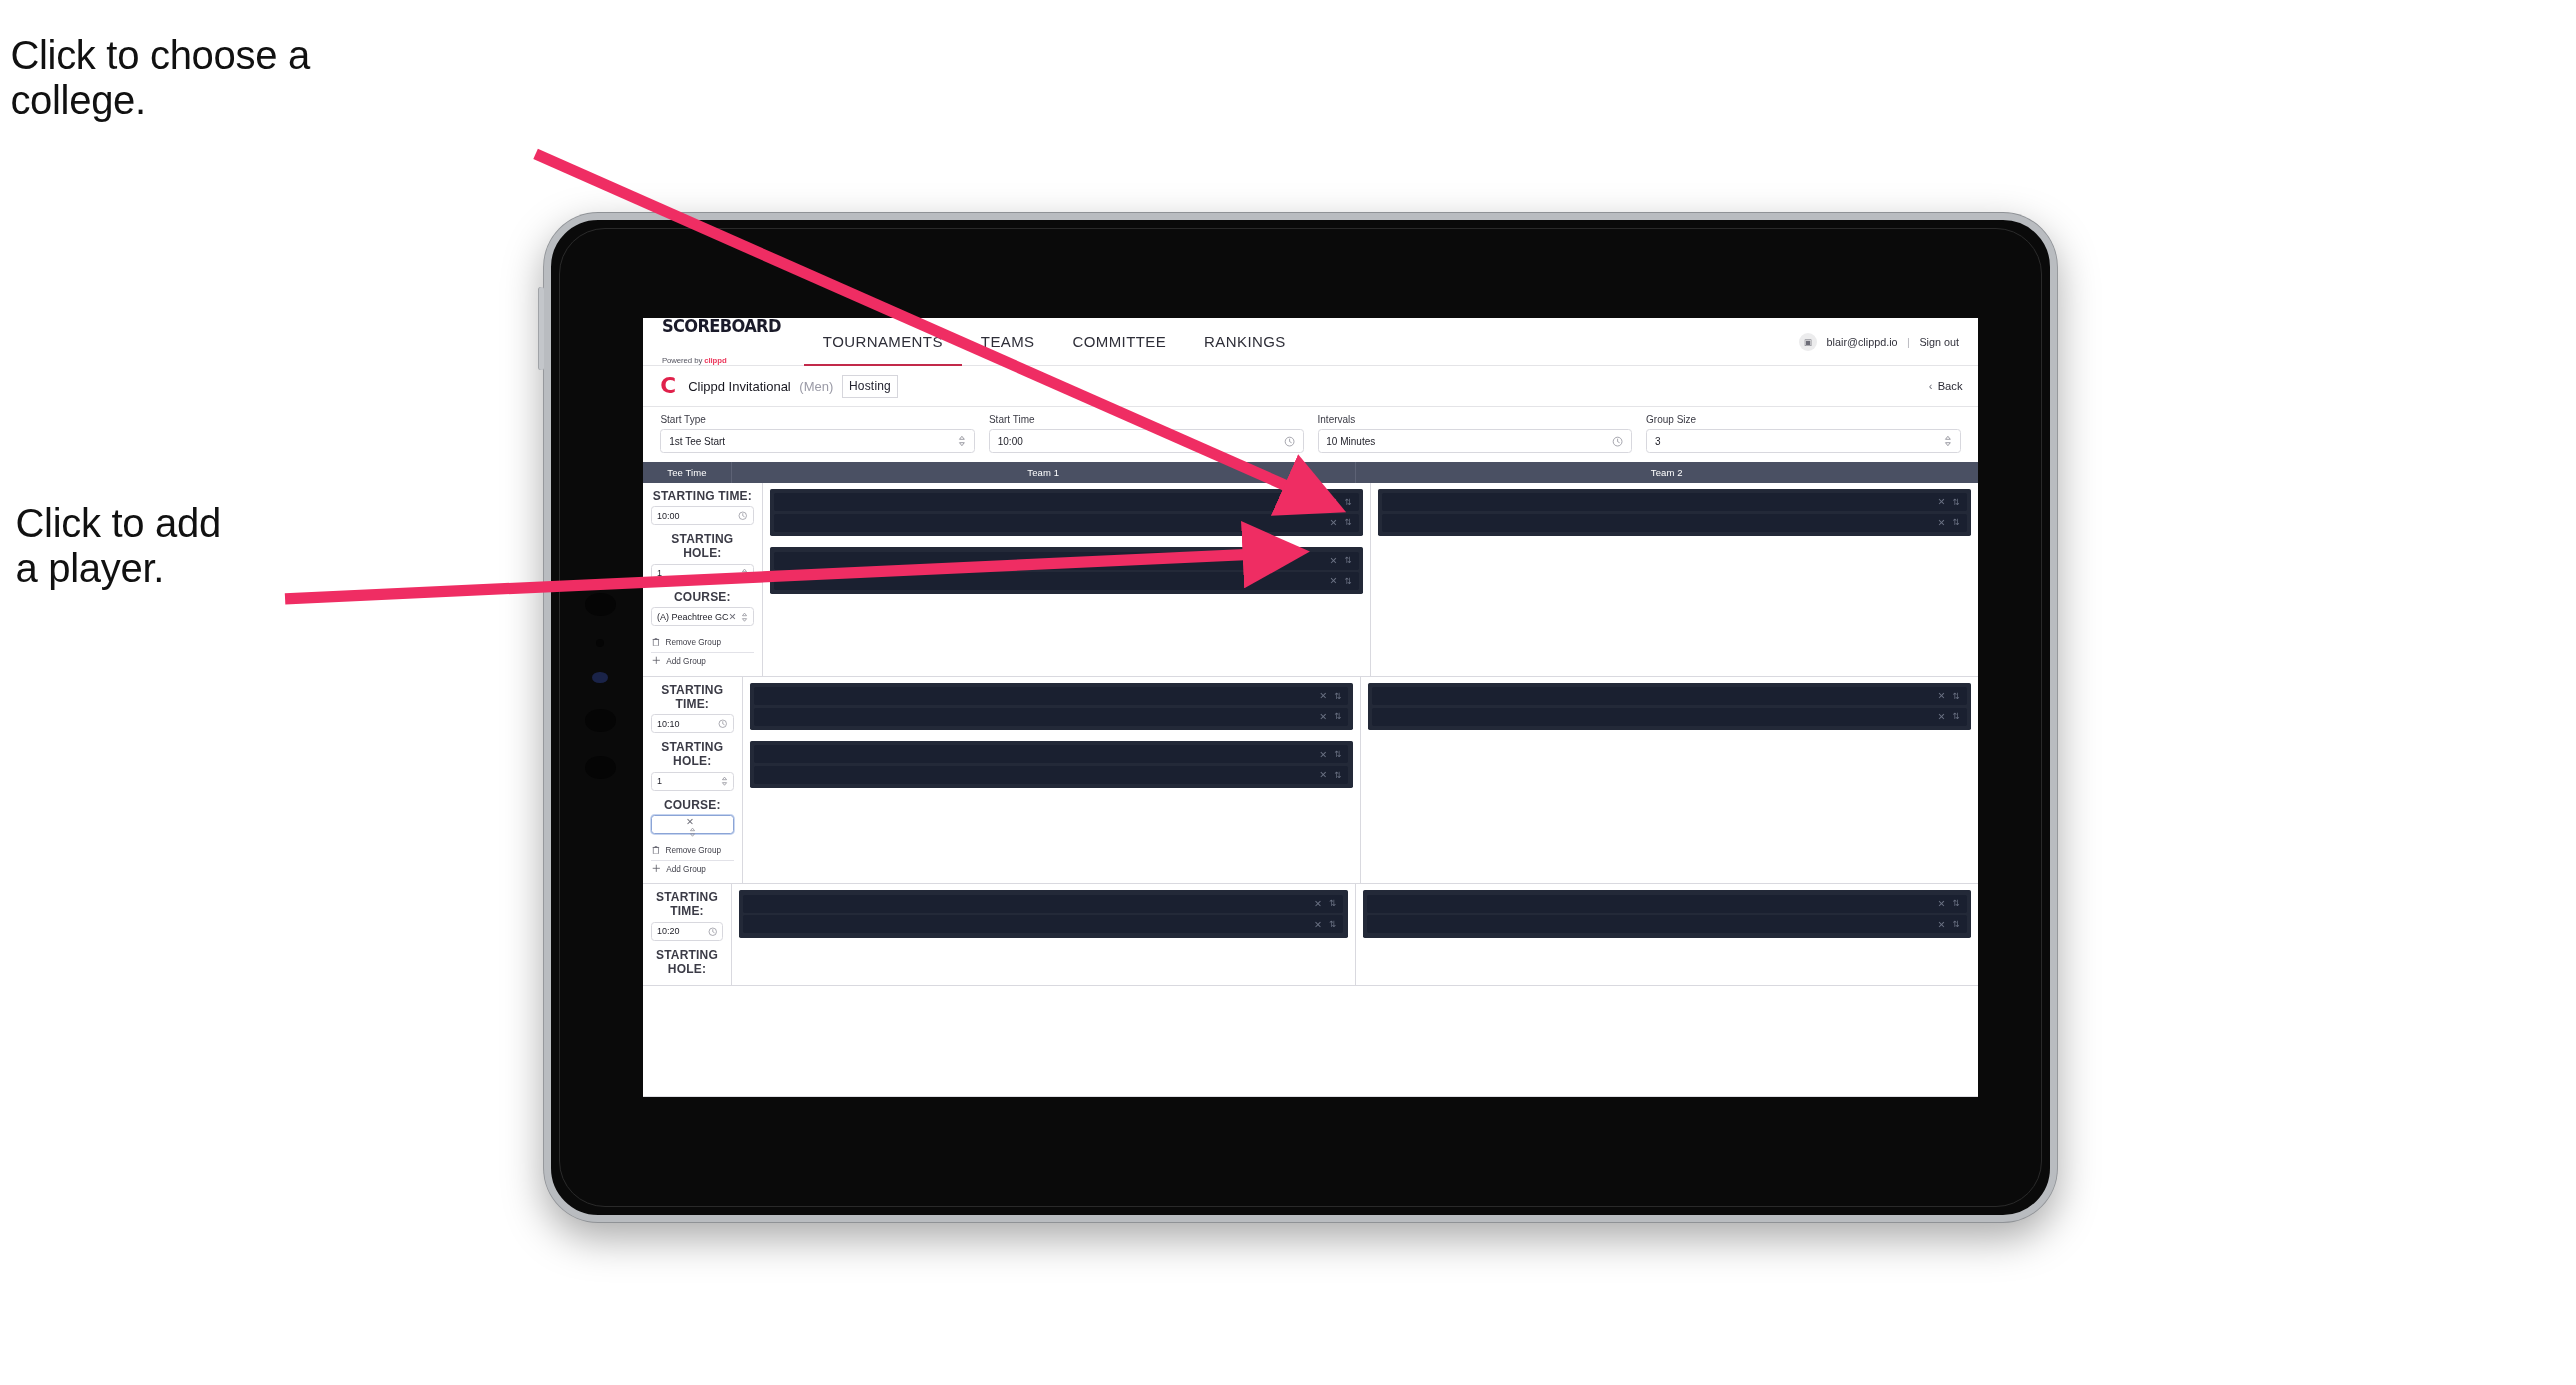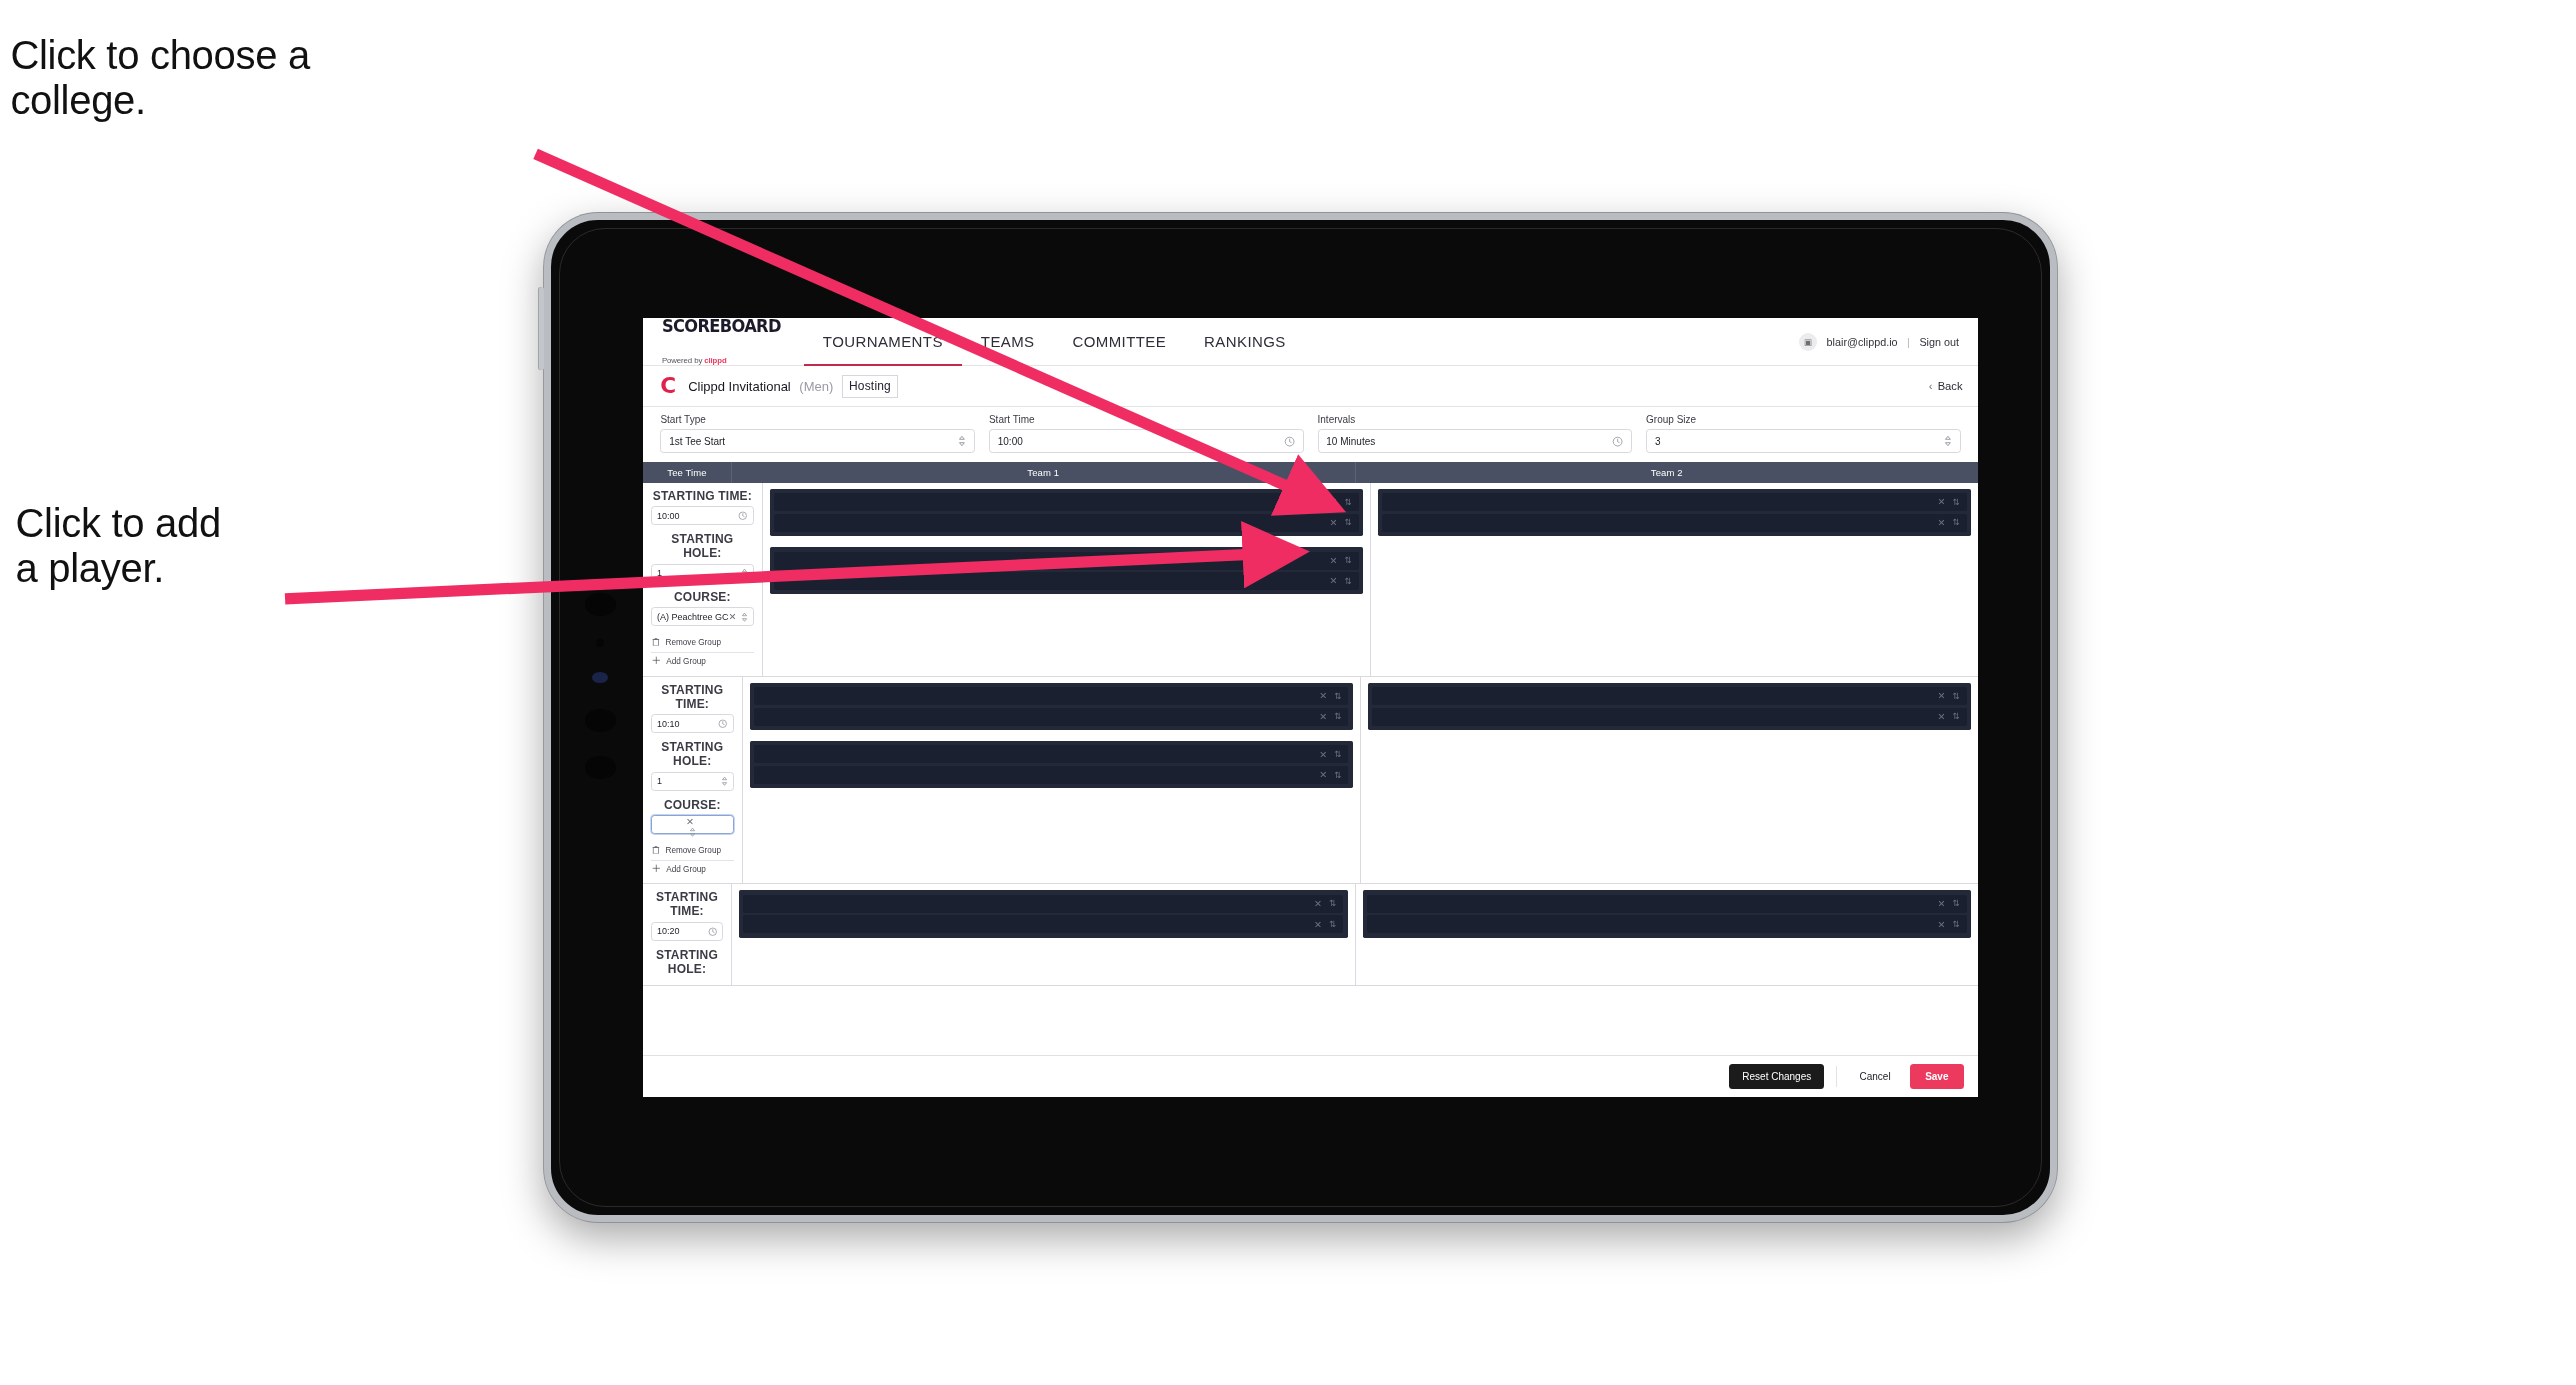--- a/index.html
+++ b/index.html
@@ -536,26 +536,20 @@
                 <div class="player-slot">
                   <span class="x">✕</span>
                   <span class="sp">⇅</span>
                 </div>
               </div>
               <div class="spacer"></div>
             </div>
           </div>
         </div>
 
-      <div id="footer">
-        <button id="btn-reset">Reset Changes</button>
-        <div class="vsep"></div>
-        <button id="btn-cancel">Cancel</button>
-        <button id="btn-save">Save</button>
-      </div>
 
     </div>
   </div>
 
   <svg class="arrow-svg" viewBox="0 0 2982 1604">
     <defs>
       <marker id="ah" markerWidth="6" markerHeight="6" refX="3.2" refY="3" orient="auto">
         <path d="M0,0 L6,3 L0,6 Z" fill="#ef2d63"></path>
       </marker>
     </defs>

